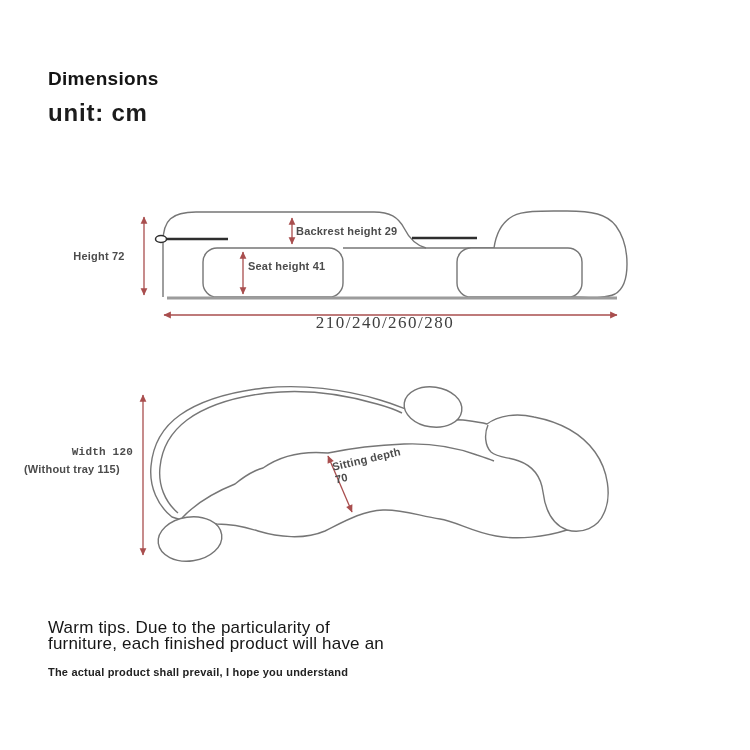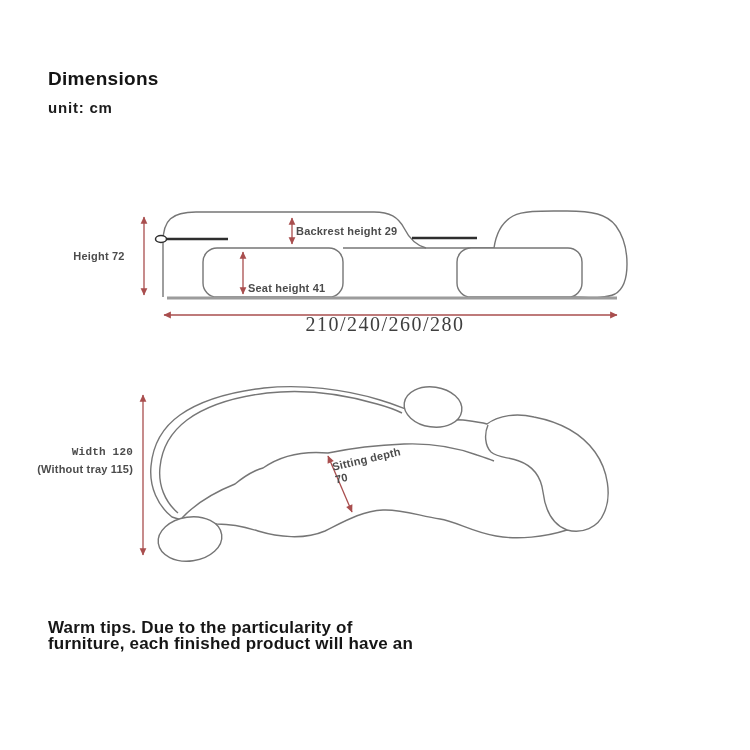--- a/index.html
+++ b/index.html
@@ -3,32 +3,32 @@
 <meta charset="utf-8">
 <style>
   html,body{margin:0;padding:0;background:#fff;}
   .canvas{
     position:relative;width:750px;height:750px;background:#ffffff;
     font-family:"Liberation Sans",sans-serif;overflow:hidden;border-radius:22px;
   }
   .art{position:absolute;left:0;top:0;width:750px;height:750px;}
   .txt{position:absolute;white-space:nowrap;}
   .page-title{left:48px;top:68px;font-size:19px;font-weight:bold;color:#141414;letter-spacing:.3px;}
-  .unit-label{left:48px;top:99px;font-size:15px;font-weight:bold;color:#1c1c1c;letter-spacing:.8px;}
+  .unit-label{left:48px;top:99px;font-size:24px;font-weight:bold;color:#1c1c1c;letter-spacing:.8px;}
   .dim-label{font-size:11px;font-weight:bold;color:#4c4c4c;letter-spacing:.2px;}
   .lbl-height{left:59px;top:250px;width:80px;text-align:center;}
   .lbl-backrest{left:296px;top:225px;}
-  .lbl-seat{left:248px;top:282px;}
+  .lbl-seat{left:248px;top:260px;}
   .lbl-length{left:285px;top:313px;width:200px;text-align:center;
-    font-family:"Liberation Serif",serif;font-size:20px;font-weight:normal;
+    font-family:"Liberation Serif",serif;font-size:17px;font-weight:normal;
     color:#3f3f3f;letter-spacing:1.5px;}
   .lbl-width{left:32px;top:446px;width:101px;text-align:right;font-family:Liberation Mono, monospace;}
-  .lbl-notray{left:12px;top:463px;width:121px;text-align:right;}
+  .lbl-notray{left:24px;top:463px;width:121px;}
   .lbl-sitting{left:331px;top:461px;transform:rotate(-13deg);transform-origin:left top;line-height:13px;}
-  .warm-tips{left:48px;top:620px;font-size:17px;font-weight:bold;color:#161616;line-height:15.5px;letter-spacing:.2px;}
+  .warm-tips{left:48px;top:620px;font-size:17px;font-weight:normal;color:#161616;line-height:15.5px;letter-spacing:.2px;}
   .disclaimer{left:48px;top:666px;font-size:11px;font-weight:bold;color:#222;letter-spacing:.2px;}
 </style>
 </head>
 <body>
 
 <div class="canvas">
 
   <svg class="art" viewBox="0 0 750 750">
     <defs>
       <marker id="arr" viewBox="0 0 8 8" refX="7" refY="4" markerWidth="6.5" markerHeight="6.5" orient="auto-start-reverse">
@@ -112,14 +112,15 @@
   <div class="txt dim-label lbl-notray">(Without tray 115)</div>
   <div class="txt dim-label lbl-sitting">
     <div>Sitting depth</div>
     <div>70</div>
   </div>
 
   <div class="txt warm-tips">
     <div>Warm tips. Due to the particularity of</div>
     <div>furniture, each finished product will have an</div>
   </div>
+  <div class="txt disclaimer">The actual product shall prevail, I hope you understand</div>
 
 </div>
 
 </body></html>

